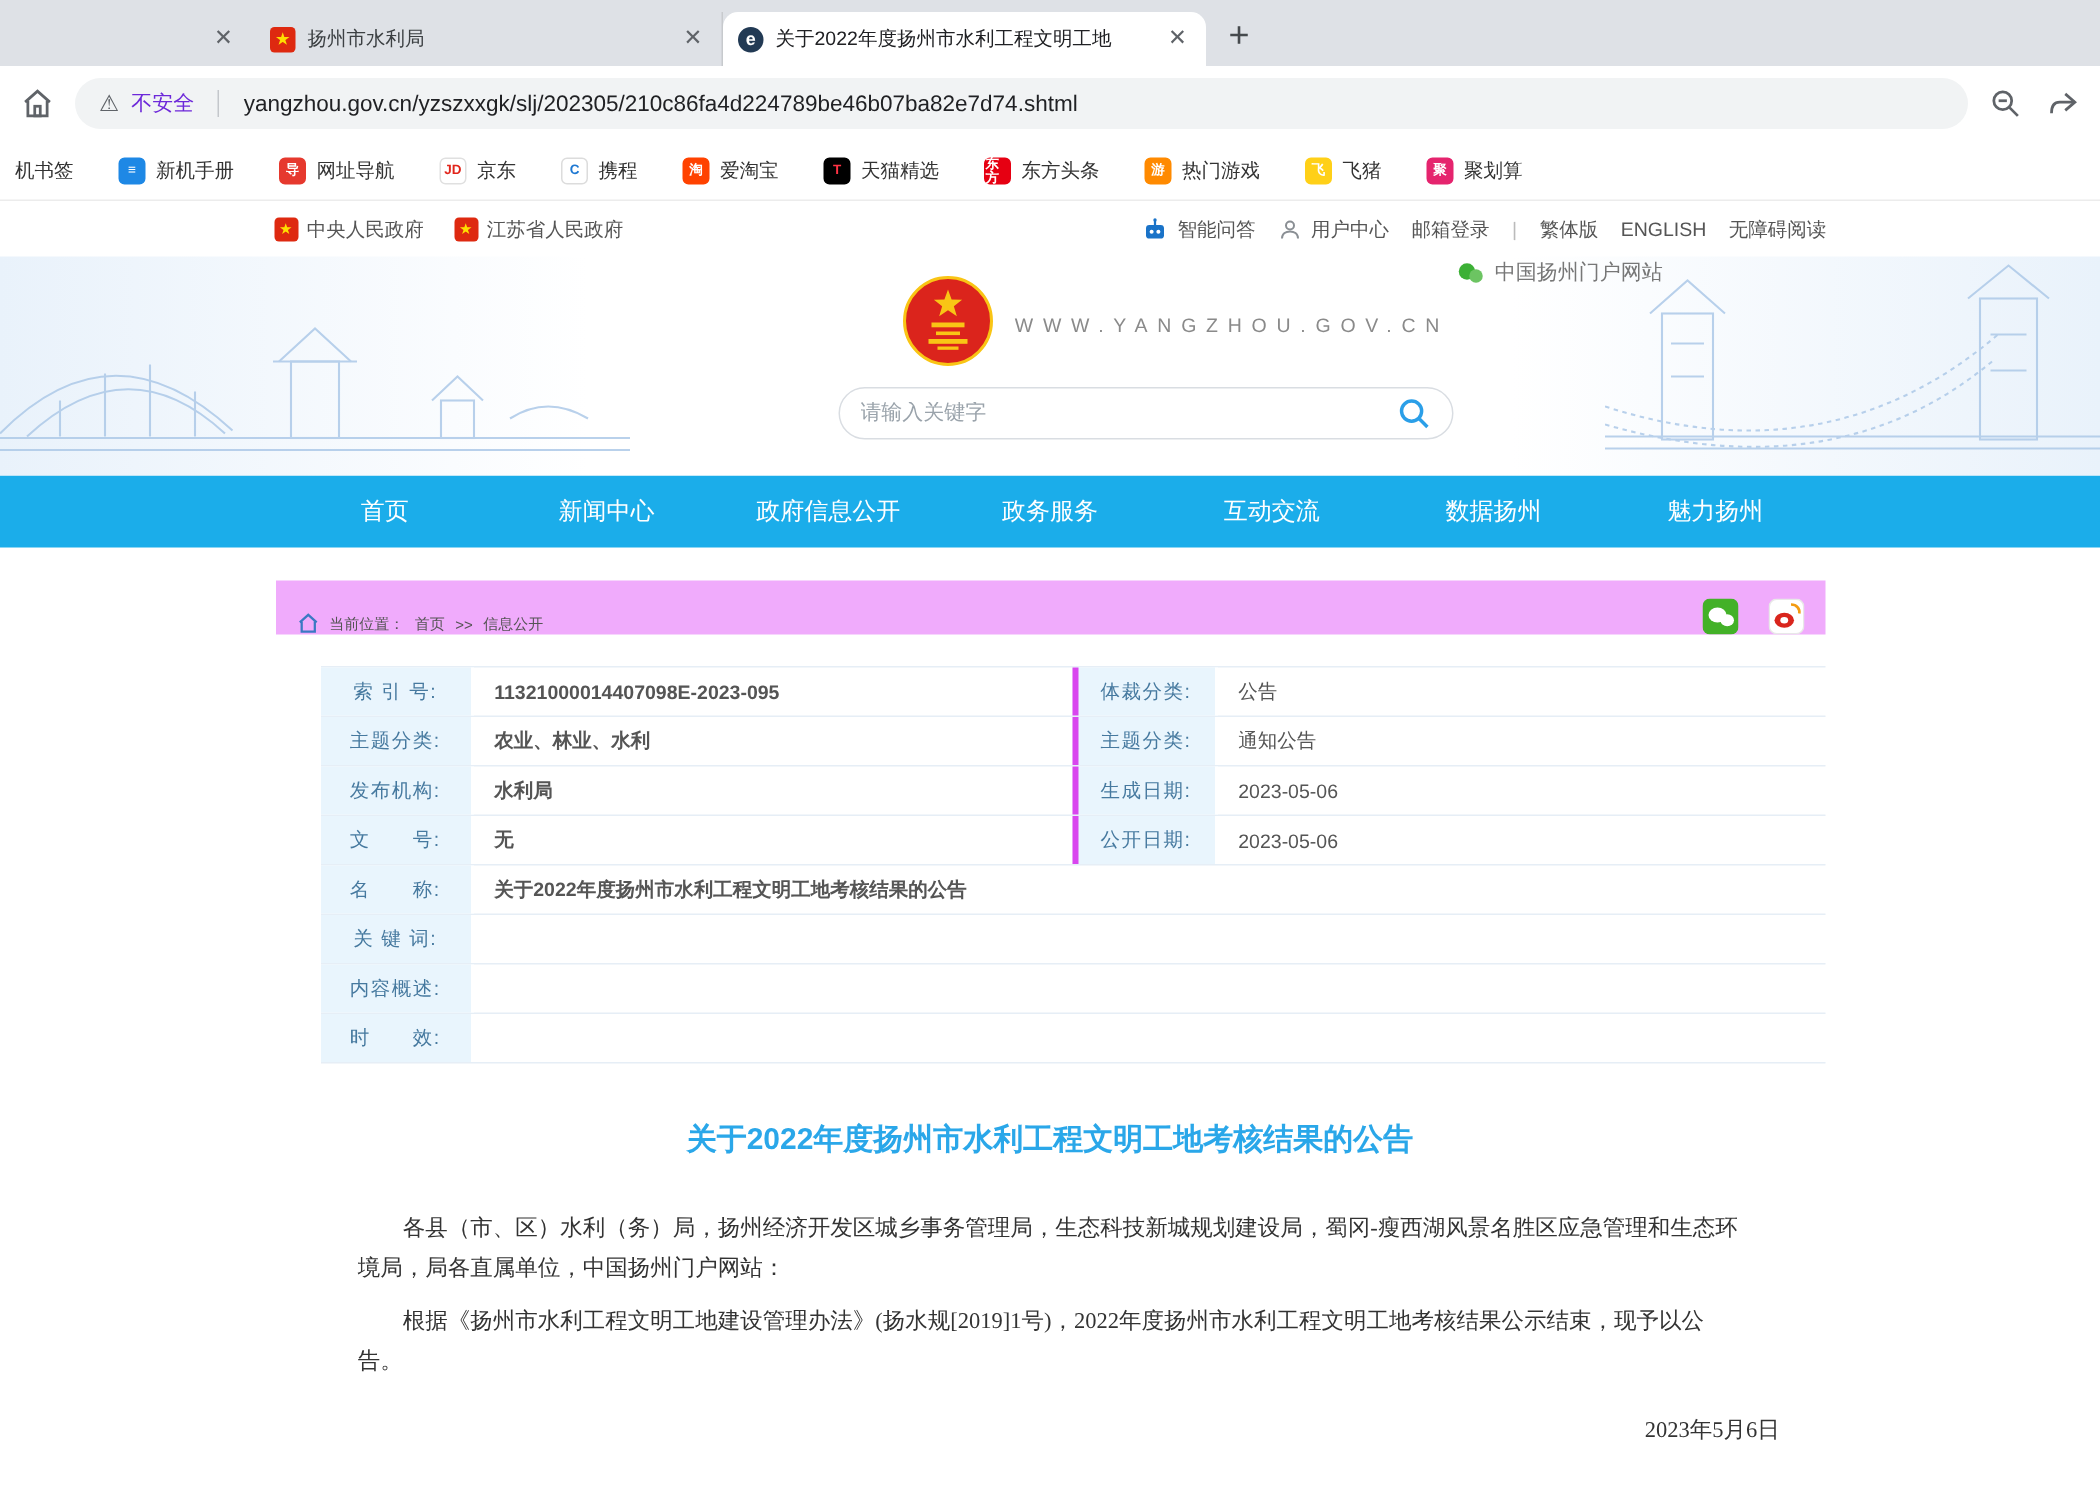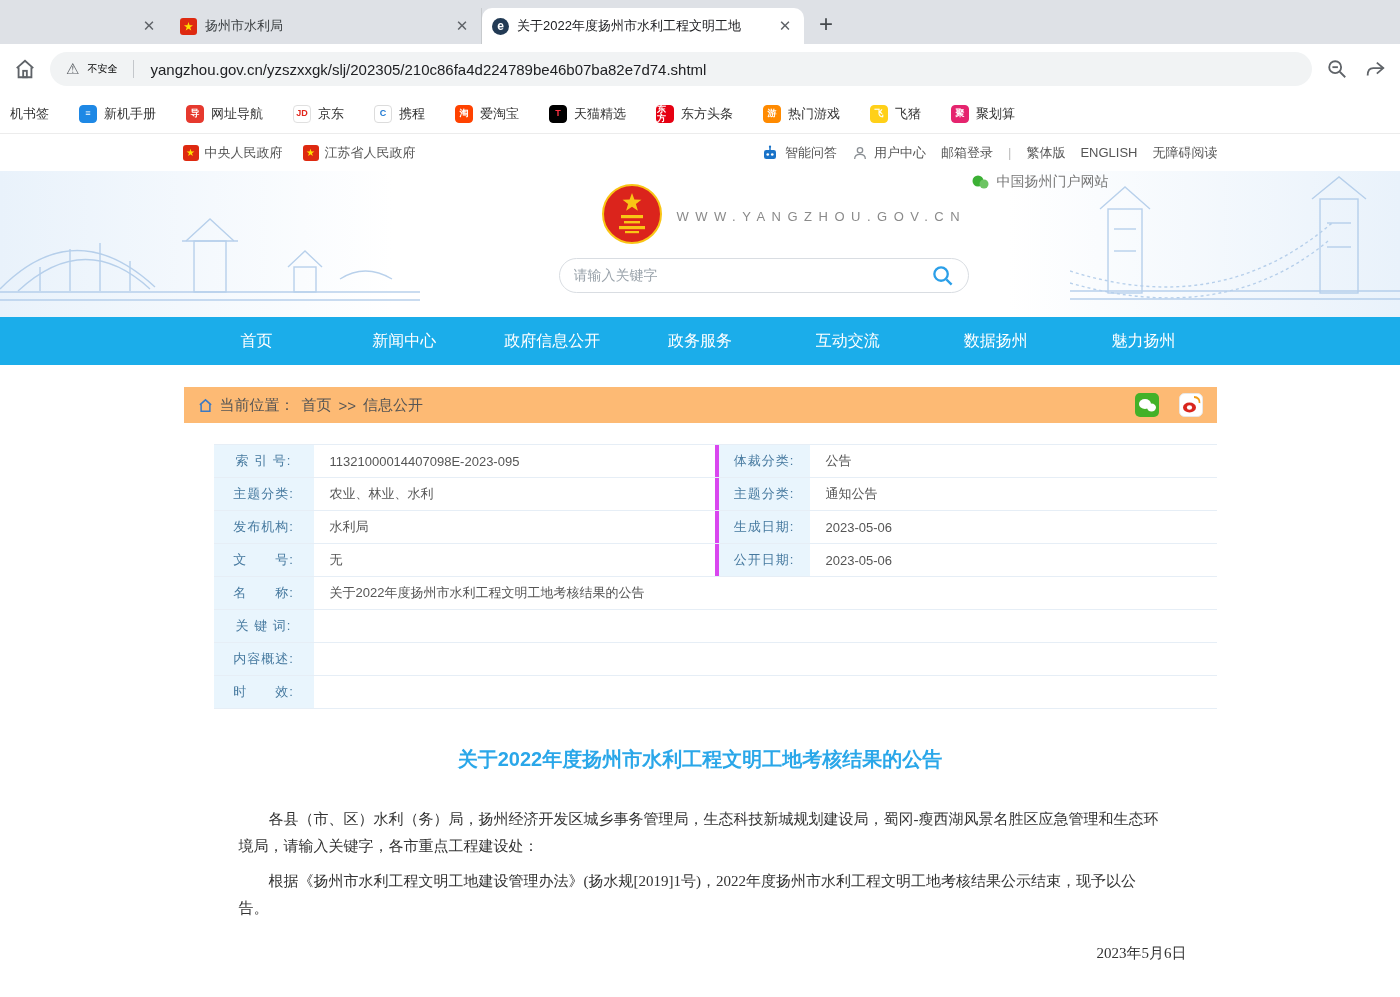--- a/index.html
+++ b/index.html
@@ -15,21 +15,21 @@
   .tab-title { flex:1; white-space:nowrap; overflow:hidden; margin:0 8px; }
   .tab-close { color:#5f6368; font-size:15px; width:18px; height:18px; line-height:18px; text-align:center; border-radius:50%; flex:none; }
   .fav { width:17px; height:17px; border-radius:3px; display:flex; align-items:center; justify-content:center; font-size:10px; font-weight:bold; flex:none; }
   .fav.emblem { background:#de2910; color:#ffde00; }
   .fav.dark-e { background:#223a54; color:#fff; border-radius:50%; font-size:12px; }
   .newtab { width:32px; height:32px; margin:0 0 4px 6px; font-size:24px; font-weight:300; color:#45494d; display:flex; align-items:center; justify-content:center; }
 
   .urlbar { height:50px; background:#fff; display:flex; align-items:center; padding:0 12px; gap:12px; }
   .urlpill { flex:1; height:34px; background:#f1f3f4; border-radius:17px; display:flex; align-items:center; padding:0 16px; gap:8px; }
   .warn-glyph { color:#5f6368; font-size:15px; }
-  .sec-label { color:#000000; font-size:10px; }
+  .sec-label { color:#6d28d9; font-size:14px; }
   .pill-divider { width:1px; height:18px; background:#c4c7cb; margin:0 8px; }
   .url-text { color:#202124; font-size:15px; white-space:nowrap; }
   .chrome-ico { display:flex; align-items:center; justify-content:center; width:26px; height:26px; }
 
   .bookmarksbar { height:40px; background:#fff; display:flex; align-items:center; gap:30px; padding:0 10px; border-bottom:1px solid #ececec; }
   .bm { display:flex; align-items:flex-start; gap:7px; font-size:13px; color:#333; }
   .bm-ico { width:18px; height:18px; border-radius:4px; display:flex; align-items:center; justify-content:center; font-size:9px; font-weight:bold; border:1px solid transparent; line-height:1; }
 
   
   .utilbar { height:37px; display:flex; align-items:center; background:#fff; }
@@ -55,29 +55,29 @@
   .search-box input { flex:1; border:none; outline:none; font-size:14px; color:#333; background:transparent; font-family:Liberation Serif, serif; }
   .search-box input::placeholder { color:#9aa3ab; }
 
   
   .navbar { height:48px; background:#1badea; }
   .nav-inner { width:1035px; margin:0 auto; height:100%; display:flex; }
   .nav-item { flex:1; display:flex; align-items:center; justify-content:center; color:#fff; font-size:16px; cursor:pointer; white-space:nowrap; }
 
   
   .content { width:1033px; margin:22px auto 0; }
-  .breadcrumb { height:36px; background:#fdba74; display:flex; align-items:center; padding:0 14px; font-size:15px; color:#555; gap:7px; }
+  .breadcrumb { height:36px; background:#f0abfc; display:flex; align-items:flex-end; padding:0 14px; font-size:10px; color:#555; gap:7px; }
   .crumb-right { margin-left:auto; display:flex; align-items:center; gap:20px; }
 
   .meta-wrap { padding:21px 0 0 30px; }
   .meta-table { border-top:1px solid #e6eef6; }
   .mrow { display:flex; min-height:33px; border-bottom:1px solid #e6eef6; }
   .mcell { display:flex; align-items:center; font-size:13px; }
   .mlabel { width:102px; background:#e9f5fd; color:#46799f; justify-content:center; border-right:2px solid #fff; letter-spacing:1px; }
-  .mvalue { padding-left:14px; color:#555; }
+  .mvalue { padding-left:14px; color:#555;font-weight:bold; }
   .mvalue.w1 { width:399px; }
   .mvalue.wide { flex:1; }
   .mlabel2 { width:97px; background:#e9f5fd; color:#46799f; justify-content:center; border-left:4px solid #d946ef; border-right:2px solid #fff; letter-spacing:1px; }
   .mvalue2 { flex:1; padding-left:14px; color:#555; }
 
   .article { color:#333; }
   .article-title { margin-top:37px; text-align:center; font-size:20px; font-weight:bold; color:#2aa7e9; }
   .article p { font-family:"Liberation Serif", serif; font-size:15px; line-height:1.8; text-indent:2em; padding:0 55px; }
   .p1 { margin-top:33px; }
   .p2 { margin-top:8px; }
@@ -386,20 +386,20 @@
           </div>
           <div class="mrow">
             <div class="mcell mlabel">时　　效:</div>
             <div class="mcell mvalue wide"></div>
           </div>
         </div>
     </div>
 
     <div class="article">
       <div class="article-title">关于2022年度扬州市水利工程文明工地考核结果的公告</div>
-      <p class="p1">各县（市、区）水利（务）局，扬州经济开发区城乡事务管理局，生态科技新城规划建设局，蜀冈-瘦西湖风景名胜区应急管理和生态环境局，请输入关键字，各市重点工程建设处：</p>
+      <p class="p1">各县（市、区）水利（务）局，扬州经济开发区城乡事务管理局，生态科技新城规划建设局，蜀冈-瘦西湖风景名胜区应急管理和生态环境局，局各直属单位，中国扬州门户网站：</p>
       <p class="p2">根据《扬州市水利工程文明工地建设管理办法》(扬水规[2019]1号)，2022年度扬州市水利工程文明工地考核结果公示结束，现予以公告。</p>
       <div class="article-date">2023年5月6日</div>
 
     </div>
 
   </div>
 </div>
 
 </body></html>

